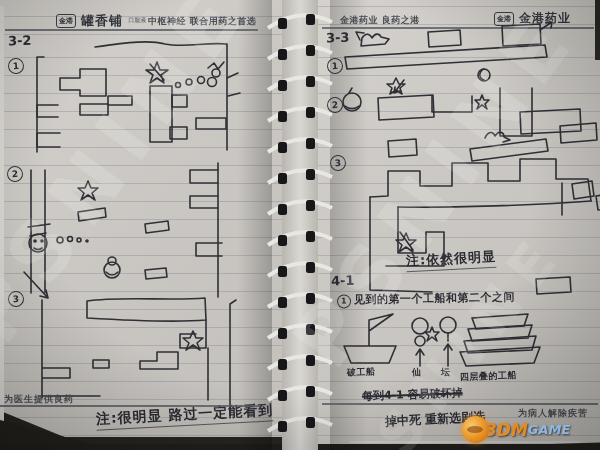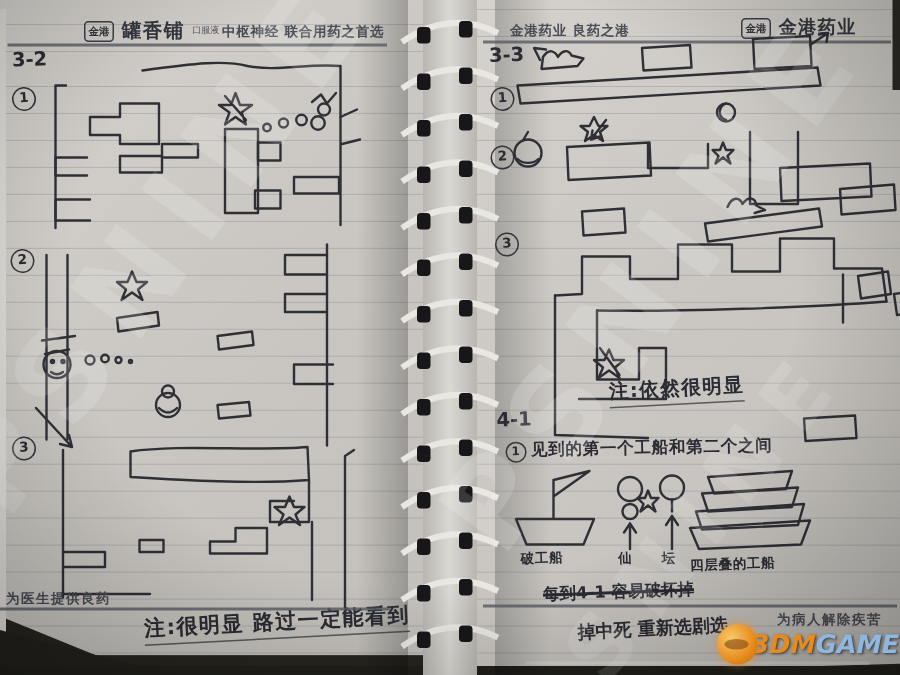--- a/index.html
+++ b/index.html
@@ -58,29 +58,29 @@
 
   
   .wm{position:absolute;color:rgba(255,255,255,.15);font-weight:bold;white-space:nowrap;
       pointer-events:none;letter-spacing:14px;}
   .wm1{font-size:80px;left:-55px;top:305px;transform:rotate(-54deg);transform-origin:left top;}
   .wm2{font-size:80px;left:275px;top:330px;transform:rotate(-54deg);transform-origin:left top;}
   .wm3{font-size:56px;left:330px;top:470px;transform:rotate(-52deg);transform-origin:left top;
        color:rgba(255,255,255,.13);}
 
   
-  .logo3dm{position:absolute;left:478px;top:416px;display:flex;align-items:center;z-index:30;}
+  .logo3dm{position:absolute;left:462px;top:416px;display:flex;align-items:center;z-index:30;}
   .logo3dm .ball{width:27px;height:27px;border-radius:50%;
                  background:radial-gradient(circle at 35% 35%,#f7c96a,#e78b1e 60%,#b5650e);
                  box-shadow:0 0 6px rgba(231,139,30,.7);position:relative;}
   .logo3dm .ball::after{content:"";position:absolute;left:5px;top:10px;width:16px;height:7px;
                  border-radius:50%;background:rgba(120,60,10,.55);}
   .logo3dm .t1{font-size:17px;font-weight:bold;font-style:italic;color:#e78b1e;
                text-shadow:1px 1px 2px rgba(0,0,0,.6);margin-left:-4px;}
-  .logo3dm .t2{font-size:17px;font-weight:bold;font-style:italic;color:#8fb7e0;
+  .logo3dm .t2{font-size:13px;font-weight:bold;font-style:italic;color:#8fb7e0;
                text-shadow:1px 1px 2px rgba(0,0,0,.6);}
 
   svg.sketch{position:absolute;left:0;top:0;pointer-events:none;}
   .abs{position:absolute;}
 </style>
 </head>
 <body>
 
 <div class="photo">
 

